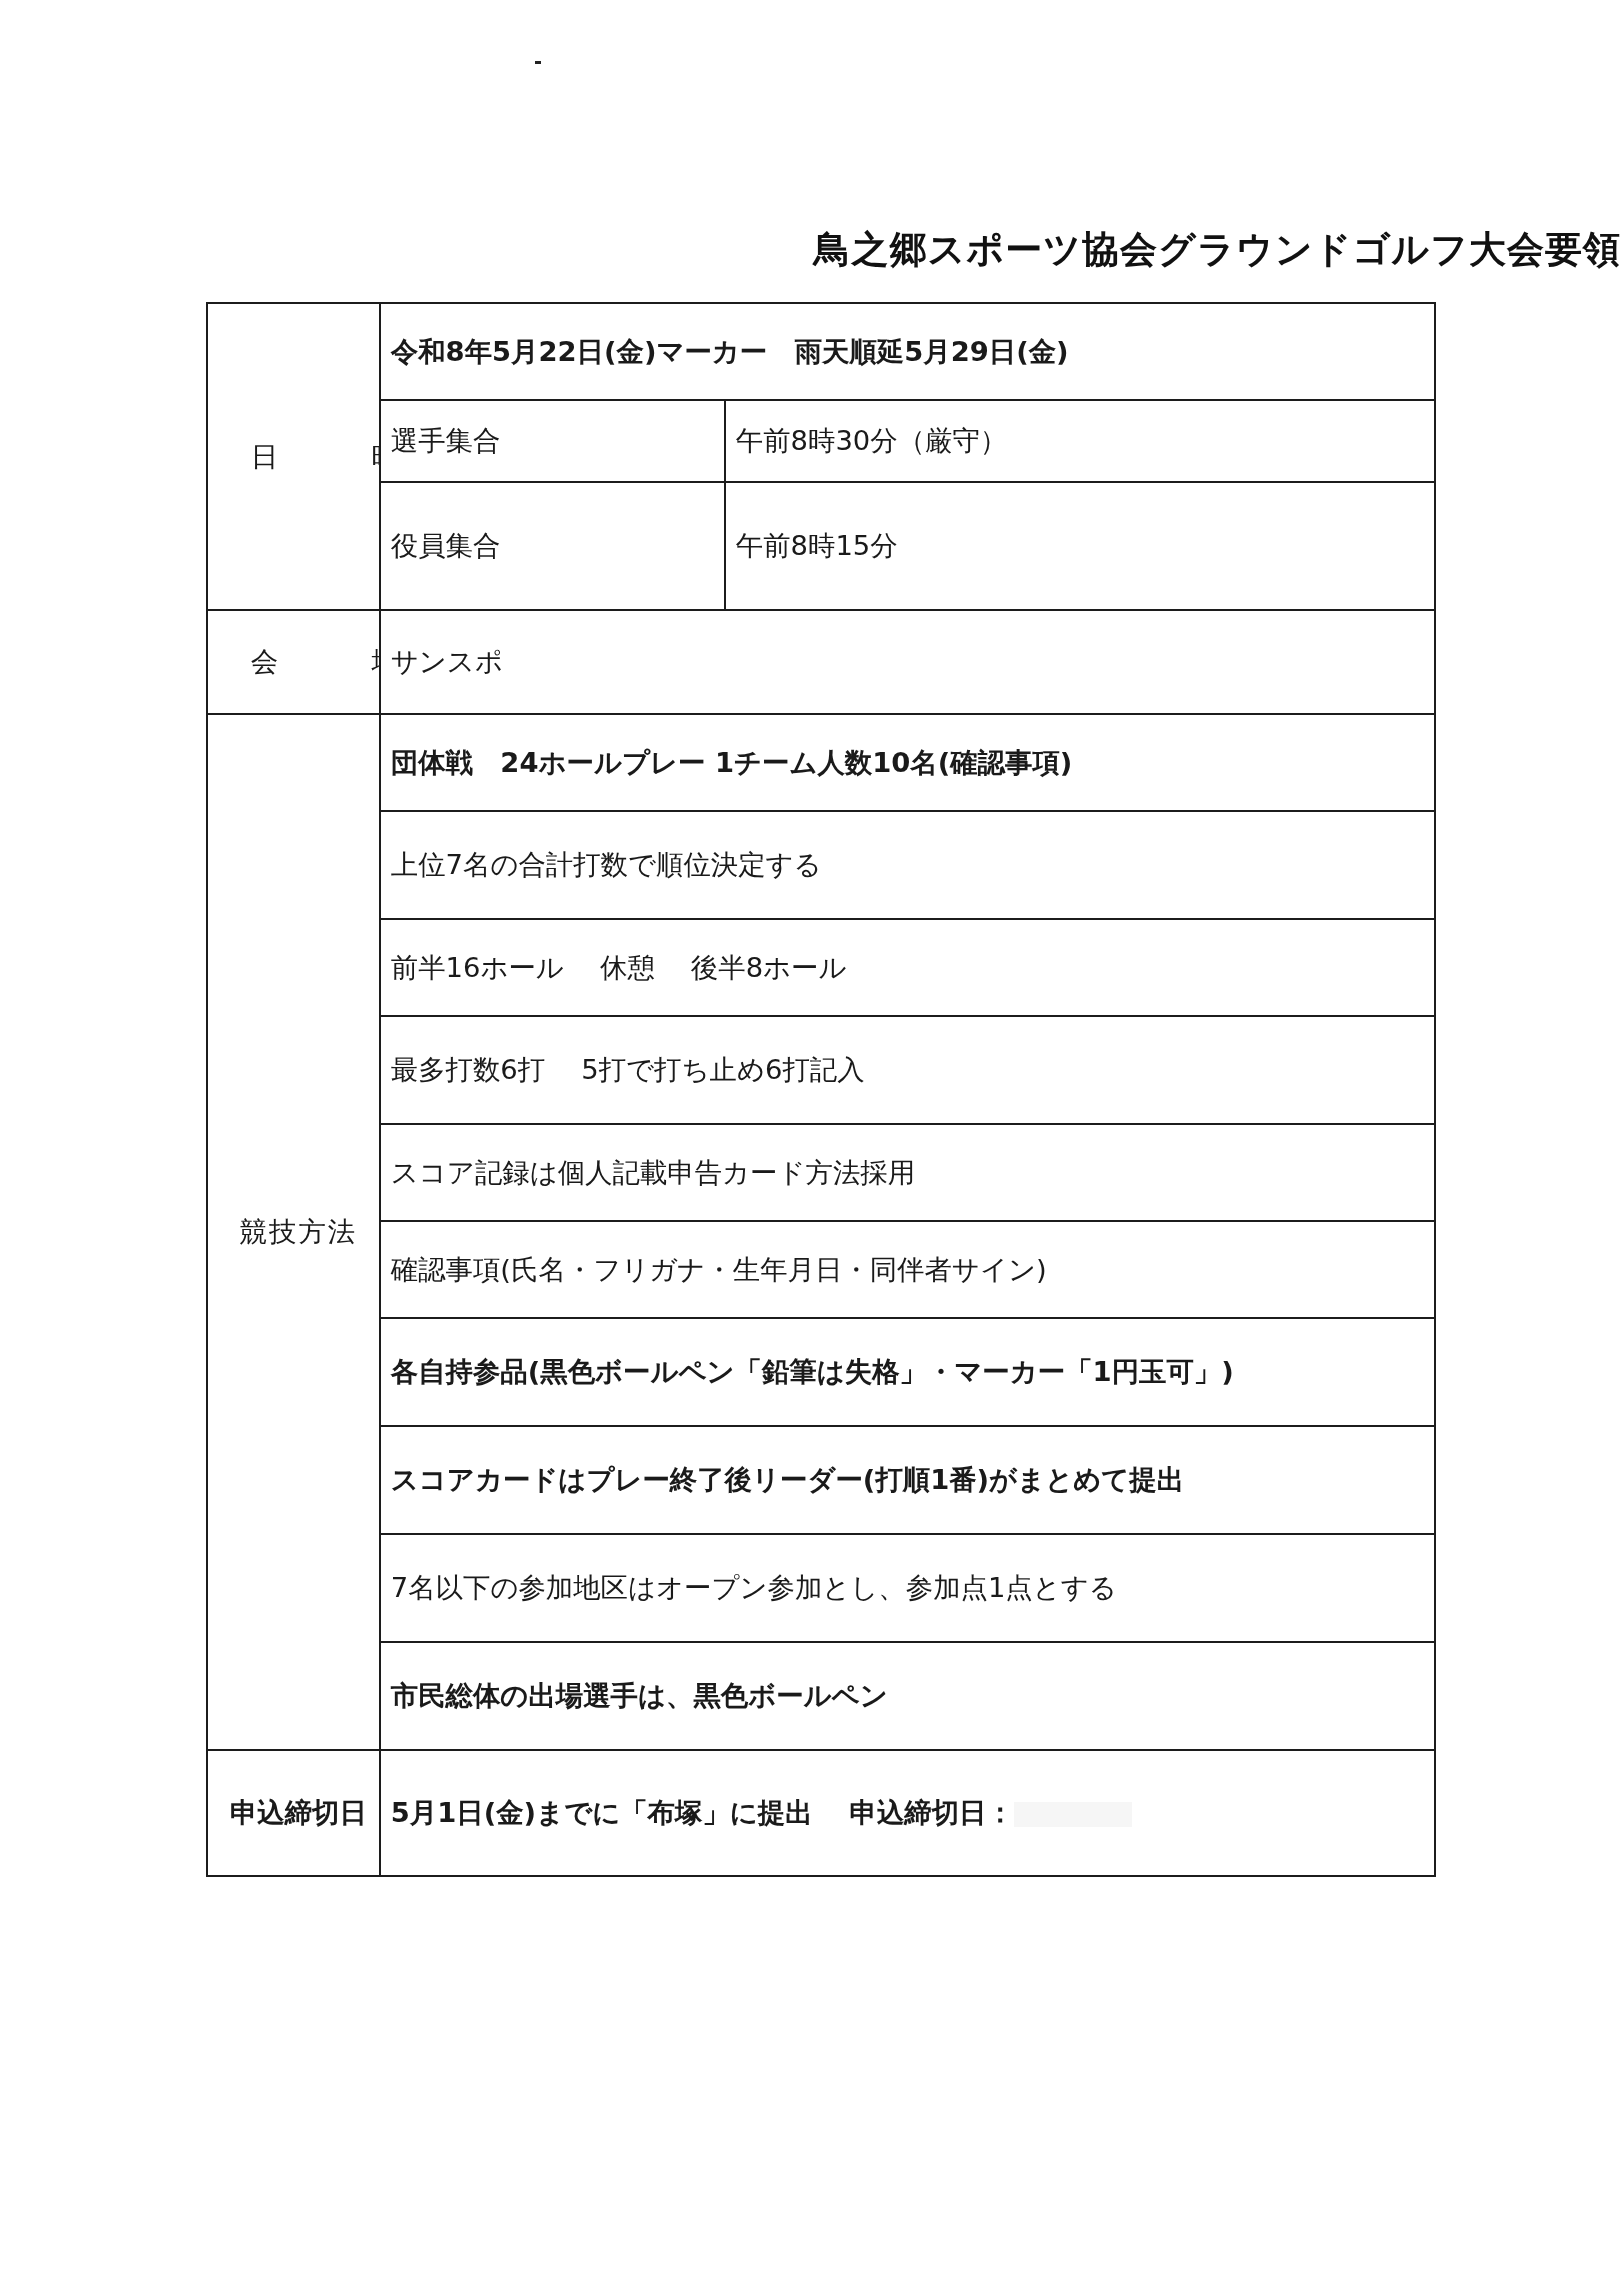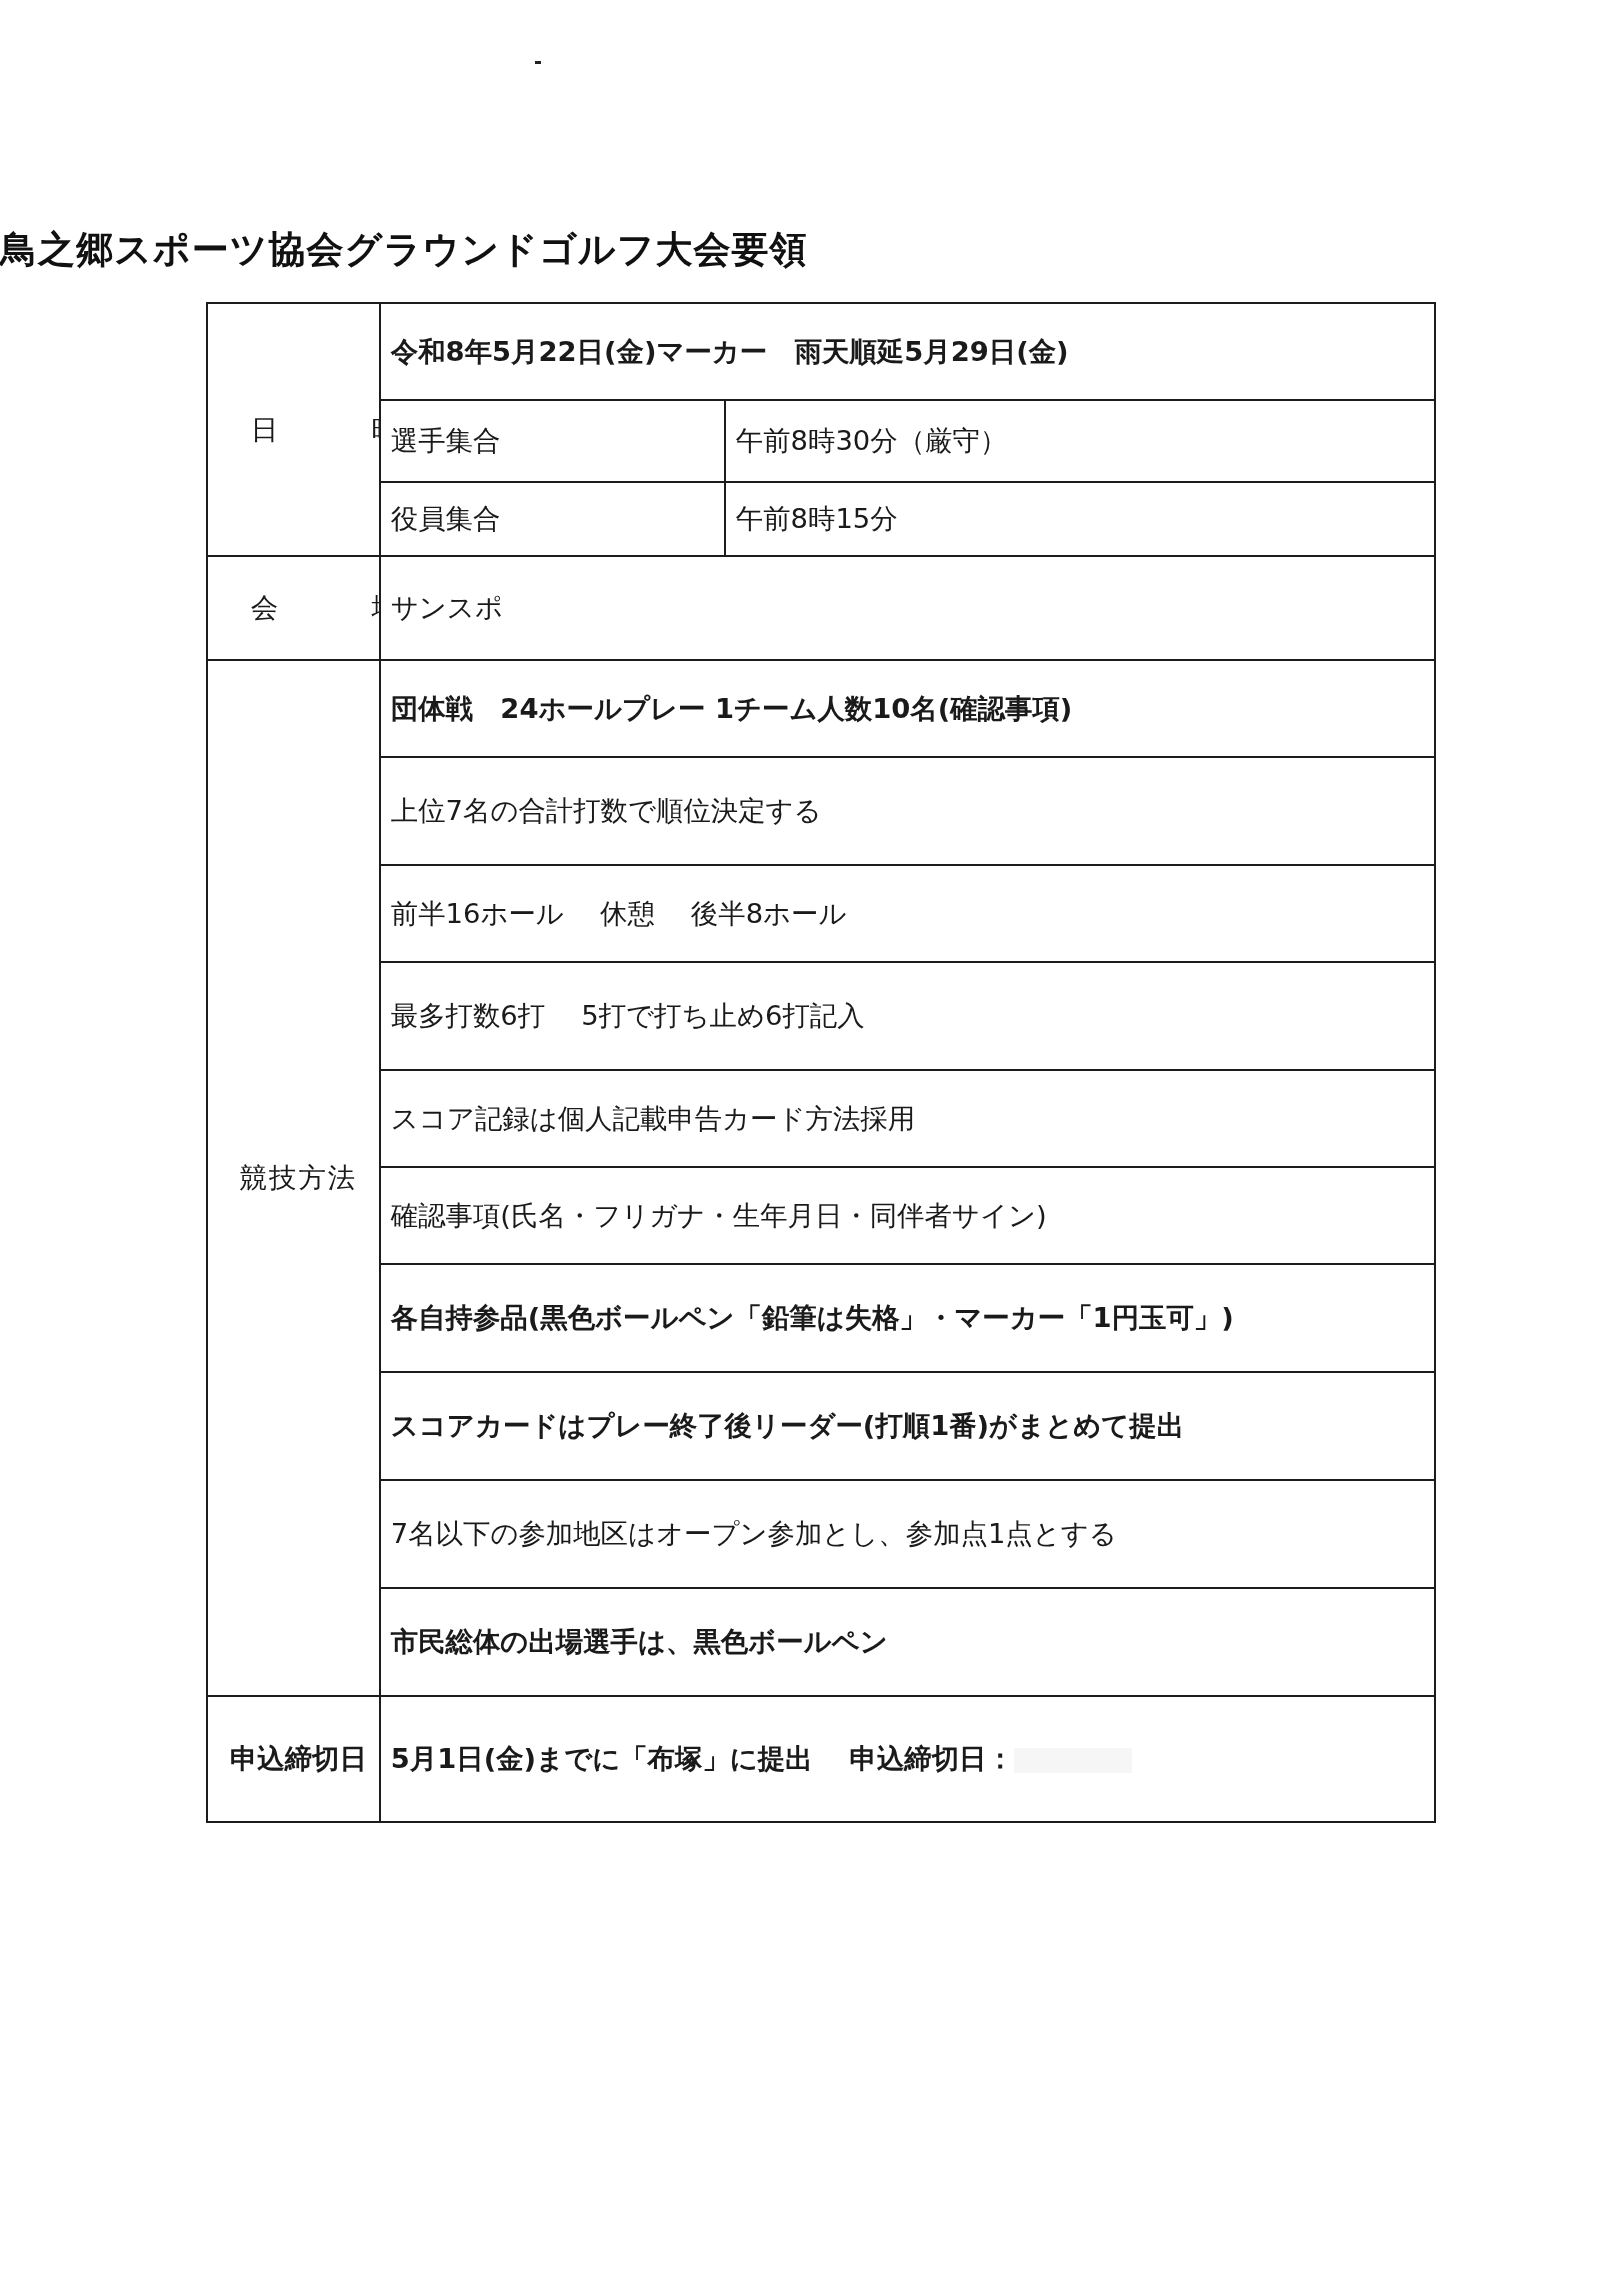--- a/index.html
+++ b/index.html
@@ -1,19 +1,19 @@
 <!DOCTYPE html>
 <html><head>
 <meta charset="utf-8">
 <style>
   html, body { margin:0; padding:0; background:#ffffff; }
   body { width:1621px; height:2293px; position:relative; overflow:hidden;
          font-family:"DejaVu Sans", "Liberation Sans", sans-serif; color:#1a1a1a; }
   .speck { position:absolute; left:535px; top:61px; width:5.9px; height:2.9px; background:#222; }
-  .title { position:absolute; left:0; width:1621px; top:225px; text-align:left;
+  .title { position:absolute; left:0; width:1621px; top:225px; text-align:right;
            font-size:37px; font-weight:bold; letter-spacing:1px; color:#111; }
   table.form { position:absolute; left:206px; top:302px; width:1227px; border-collapse:collapse;
                table-layout:fixed; }
   table.form td { border:2.9px solid #1c1c1c; padding:0 0 0 9.8px; font-size:27.4px; vertical-align:middle;
                   white-space:nowrap; overflow:hidden; }
   td.label { text-align:center; padding:0; font-size:27.4px; letter-spacing:2px; }
   td.label.spaced { letter-spacing:33px; text-indent:33px; }
   td.bold { font-weight:bold; }
   .row-s { height:97px; }
   .row-m { height:108px; }
@@ -34,21 +34,21 @@
   </colgroup>
   <tbody>
       <tr class="row-s">
     <td class="label spaced" rowspan="3">日　時</td>
     <td colspan="2" class="bold">令和8年5月22日(金)マーカー　雨天順延5月29日(金)</td>
   </tr>
   <tr style="height:82px">
     <td>選手集合</td>
     <td>午前8時30分（厳守）</td>
   </tr>
-  <tr style="height:74px">
+  <tr style="height:128px">
     <td>役員集合</td>
     <td>午前8時15分</td>
   </tr>
   <tr style="height:104px">
     <td class="label spaced">会　場</td>
     <td colspan="2">サンスポ</td>
   </tr>
   <tr class="row-s">
     <td class="label" rowspan="10">競技方法</td>
     <td colspan="2" class="bold">団体戦　24ホールプレー 1チーム人数10名(確認事項)</td>

